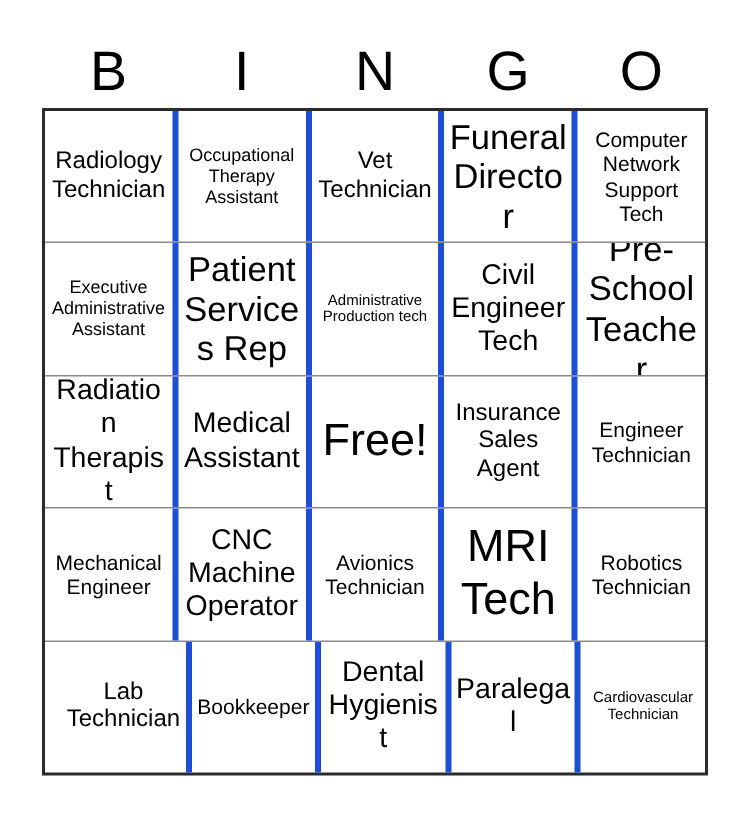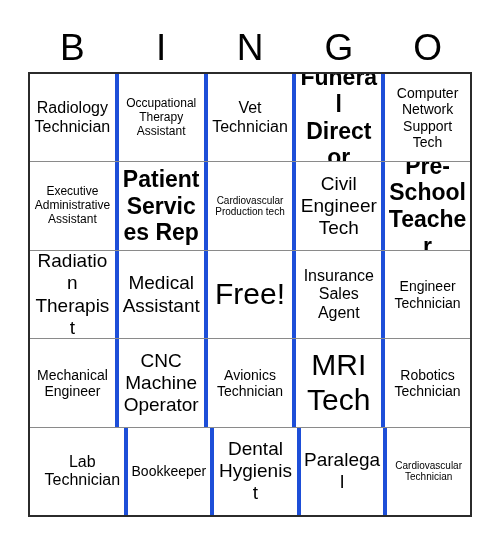--- a/index.html
+++ b/index.html
@@ -85,21 +85,21 @@
   .cell-text {
     display: block;
     width: 100%;
   }
   
   .fs-xs   { font-size: 10px; }
   .fs-sm   { font-size: 12px; }
   .fs-md   { font-size: 14px; }
   .fs-lg   { font-size: 16px; }
   .fs-xl   { font-size: 19px; }
-  .fs-xxl  { font-size: 23px; font-weight: bold; }
+  .fs-xxl  { font-size: 23px; }
   .fs-huge { font-size: 30px; }
   .free-cell .cell-text { font-size: 30px; }
 </style>
 </head>
 <body>
 
 <div id="card">
 
   <div id="bingo-header">
     <div class="header-letter">B</div>
@@ -130,21 +130,21 @@
     </div>
 
     <div class="bingo-row">
       <div class="bingo-cell">
           <span class="cell-text fs-sm">Executive Administrative Assistant</span>
         </div>
       <div class="bingo-cell">
           <span class="cell-text fs-xxl">Patient Services Rep</span>
         </div>
       <div class="bingo-cell">
-          <span class="cell-text fs-xs">Cardiovascular Production tech</span>
+          <span class="cell-text fs-xs">Administrative Production tech</span>
         </div>
       <div class="bingo-cell">
           <span class="cell-text fs-xl">Civil Engineer Tech</span>
         </div>
       <div class="bingo-cell">
           <span class="cell-text fs-xxl">Pre-School Teacher</span>
         </div>
     </div>
 
     <div class="bingo-row">

